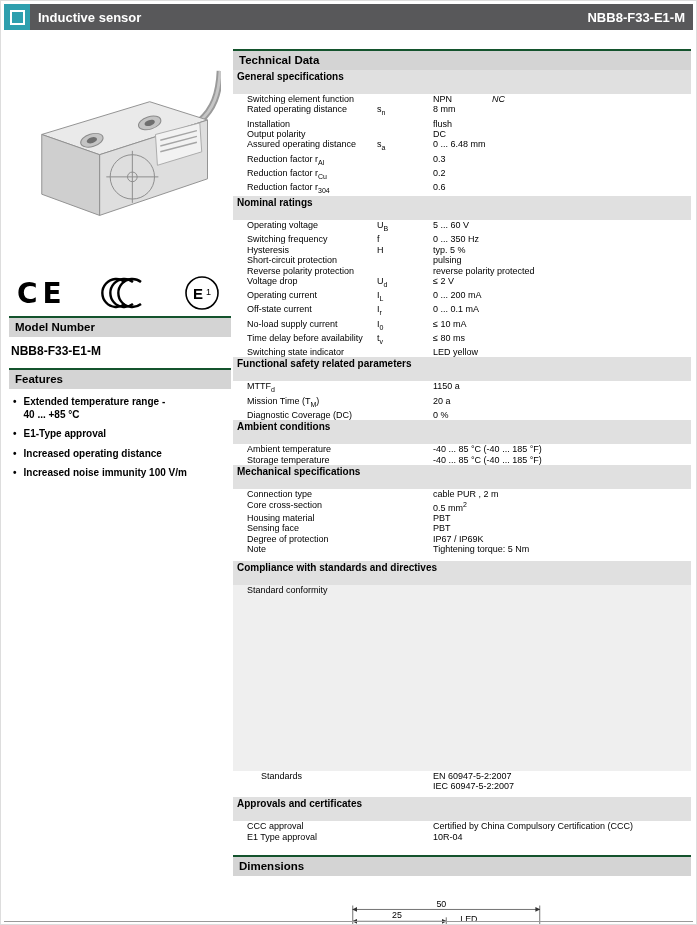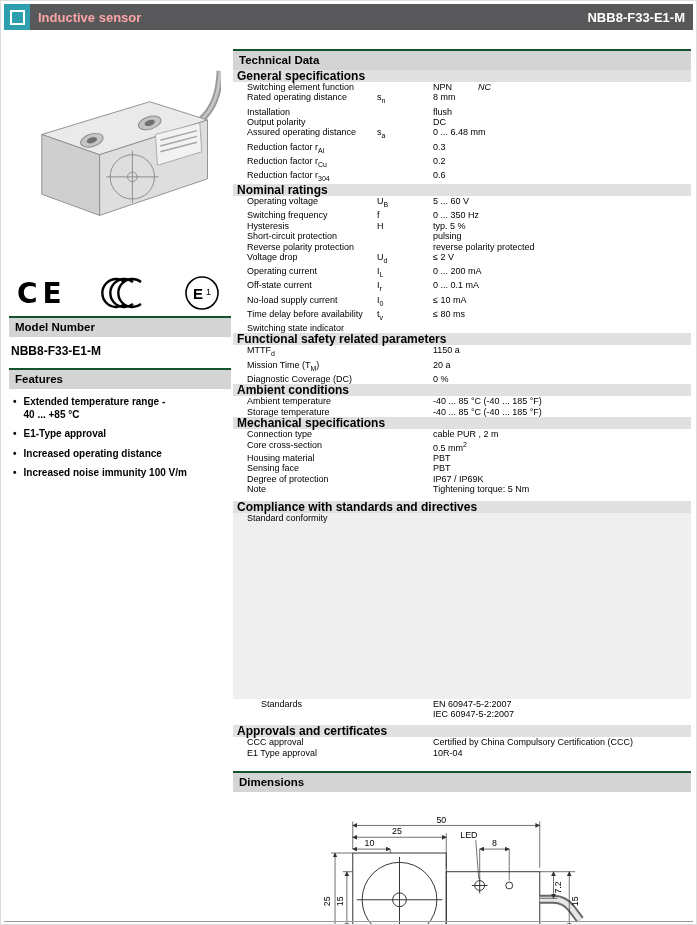--- a/index.html
+++ b/index.html
@@ -4,40 +4,40 @@
 <style>
   * { margin:0; padding:0; box-sizing:border-box; }
   html,body { background:#fff; }
   body { width:697px; height:925px; font-family:"Liberation Sans",sans-serif; color:#000; position:relative; }
   #page { position:absolute; inset:0; background:#fff; border:1px solid #ddd; overflow:hidden; }
 
   
   .topbar { position:absolute; top:3px; left:3px; right:3px; height:26px; background:#58585a; display:flex; align-items:center; }
   .logo { width:26px; height:26px; background:#2e9fae; position:relative; flex:0 0 26px; }
   .logo::after { content:""; position:absolute; left:6px; top:6px; width:11px; height:11px; border:2px solid #fff; }
-  .topbar .ttl { color:#fca5a5; font-weight:bold; font-size:13px; margin-left:8px; }
+  .topbar .ttl { color:#ffffff; font-weight:bold; font-size:13px; margin-left:8px; }
   .topbar .mdl { color:#fff; font-weight:bold; font-size:13px; margin-left:auto; margin-right:8px; }
 
   
   .bar { background:#d4d4d4; border-top:2px solid #14532d; font-weight:bold; font-size:11.5px; line-height:14px; padding:2px 6px 3px; }
 
   
   #left { position:absolute; left:8px; top:40px; width:222px; }
   .figure { height:215px; padding-top:18px; }
   .marks { display:flex; align-items:center; justify-content:space-between; padding:0 8px; height:46px; margin-top:14px; }
   .ce { font-size:28px; font-weight:bold; letter-spacing:5px; font-family:"DejaVu Sans",sans-serif; }
   .model-number { font-weight:bold; font-size:12px; padding:7px 2px 6px; }
   .features-bar { margin-top:4px; }
   .features { list-style:none; padding:7px 2px 0 4px; }
   .features li { display:flex; font-weight:bold; font-size:10px; line-height:12.5px; margin-bottom:7px; }
   .features .blt { margin-right:7px; }
 
   
   #right { position:absolute; left:232px; top:48px; width:458px; }
-  .subheader { background:#e0e0e0; font-weight:bold; font-size:12px; line-height:11px; padding:1px 4px 0; }
+  .subheader { background:#e0e0e0; font-weight:bold; font-size:10px; line-height:11px; padding:1px 4px 12px; }
   .section.gap { margin-top:6px; }
   .trow { display:flex; font-size:9px; line-height:10.4px; padding-left:14px; white-space:nowrap; }
   .trow .c1 { flex:0 0 130px; }
   .trow .c2 { flex:0 0 56px; }
   .trow .c3 { flex:1; white-space:pre-line; }
   .trow.srow { background:#efefef;flex-direction:column; }
   .trow.ind { padding-left:28px; }
   .trow.ind .c1 { flex-basis:116px; }
   sub,sup { font-size:7px; }
   .dim-bar { margin-top:13px; }
@@ -123,21 +123,21 @@
 
   <div id="right">
 
     <div class="bar">Technical Data</div>
     <div>
         <div class="section">
           <div class="subheader">General specifications</div>
           <div class="trow">
             <span class="c1">Switching element function</span>
             <span class="c2"></span>
-            <span class="c3"><span>NPN</span><span style="margin-left: 26px; font-style: italic;">NC</span></span>
+            <span class="c3"><span>NPN</span><span style="margin-left: 40px; font-style: italic;">NC</span></span>
           </div>
           <div class="trow">
             <span class="c1">Rated operating distance</span>
             <span class="c2">s<sub>n</sub></span>
             <span class="c3">8 mm</span>
           </div>
           <div class="trow">
             <span class="c1">Installation</span>
             <span class="c2"></span>
             <span class="c3">flush</span>
@@ -216,20 +216,21 @@
             <span class="c3">≤ 10 mA</span>
           </div>
           <div class="trow">
             <span class="c1">Time delay before availability</span>
             <span class="c2">t<sub>v</sub></span>
             <span class="c3">≤ 80 ms</span>
           </div>
           <div class="trow">
             <span class="c1">Switching state indicator</span>
             <span class="c2"></span>
+            <span class="c3">LED yellow</span>
           </div>
         </div>
         <div class="section">
           <div class="subheader">Functional safety related parameters</div>
           <div class="trow">
             <span class="c1">MTTF<sub>d</sub></span>
             <span class="c2"></span>
             <span class="c3">1150 a</span>
           </div>
           <div class="trow">

